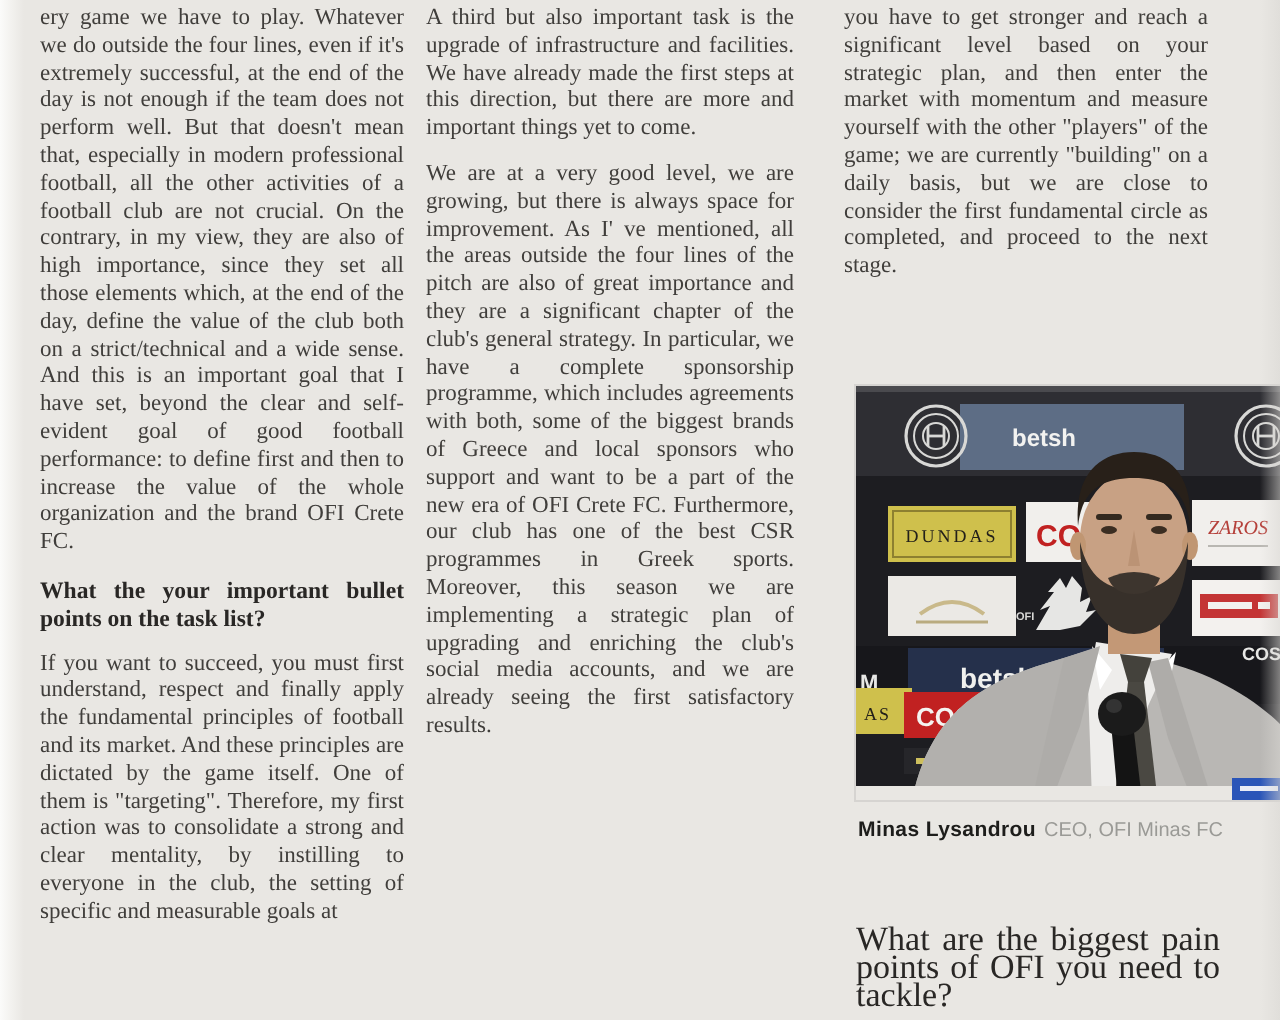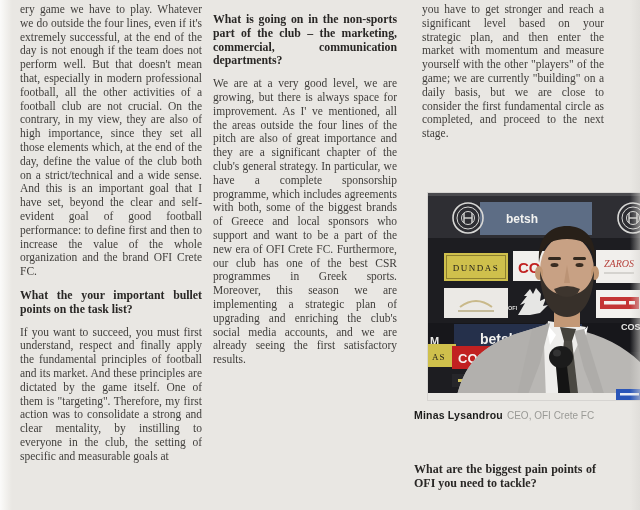--- a/index.html
+++ b/index.html
@@ -24,49 +24,49 @@
   }
   .col-1{left:20px;width:182px;height:496px;overflow:hidden;}
   .col-2{left:213px;width:184px;height:496px;overflow:hidden;}
   .col-3{left:422px;width:182px;}
   .col p{margin:0 0 9px 0;}
   .q{
     font-weight:bold;color:#292725;font-size:11.8px;line-height:13.8px;
     margin:10px 0 9px 0;text-align:justify;
   }
   .q-bottom{
-    position:absolute;left:414px;top:463px;width:182px;
-    font-weight:bold;color:#292725;font-size:12px;line-height:13.8px;
+    position:absolute;left:428px;top:463px;width:182px;
+    font-weight:normal;color:#292725;font-size:17px;line-height:13.8px;
     text-align:justify;margin:0;
   }
   .photo{
     position:absolute;left:428px;top:193px;width:215px;height:207px;
     box-shadow:0 0 0 1px rgba(0,0,0,0.08);
   }
   .photo svg{display:block;}
   .caption{
     position:absolute;left:414px;top:405px;width:214px;
     font-family:"Liberation Sans", sans-serif;white-space:nowrap;
   }
-  .cap-name{font-weight:bold;font-size:10.5px;color:#1d1d1b;letter-spacing:.2px;}
+  .cap-name{font-weight:bold;font-size:10.5px;color:#1d1d1b;letter-spacing:.2px;margin-left:15px;}
   .cap-role{font-size:10px;color:#9a9a96;margin-left:4px;}
 </style>
 </head>
 <body>
 
 <div class="edge-left"></div>
 
 <div class="col col-1">
   <p>ery game we have to play. Whatever we do outside the four lines, even if it's extremely successful, at the end of the day is not enough if the team does not perform well. But that doesn't mean that, especially in modern professional football, all the other activities of a football club are not crucial. On the contrary, in my view, they are also of high importance, since they set all those elements which, at the end of the day, define the value of the club both on a strict/technical and a wide sense. And this is an important goal that I have set, beyond the clear and self-evident goal of good football performance: to define first and then to increase the value of the whole organization and the brand OFI Crete FC.</p>
   <div class="q">What the your important bullet points on the task list?</div>
   <p>If you want to succeed, you must first understand, respect and finally apply the fundamental principles of football and its market. And these principles are dictated by the game itself. One of them is "targeting". Therefore, my first action was to consolidate a strong and clear mentality, by instilling to everyone in the club, the setting of specific and measurable goals at</p>
 </div>
 
 <div class="col col-2">
-  <div class="q">What is going on in the non-sports part of the club – the marketing, commercial, communication departments?</div>
+  <p>A third but also important task is the upgrade of infrastructure and facilities. We have already made the first steps at this direction, but there are more and important things yet to come.</p>
   <p>We are at a very good level, we are growing, but there is always space for improvement. As I' ve mentioned, all the areas outside the four lines of the pitch are also of great importance and they are a significant chapter of the club's general strategy. In particular, we have a complete sponsorship programme, which includes agreements with both, some of the biggest brands of Greece and local sponsors who support and want to be a part of the new era of OFI Crete FC. Furthermore, our club has one of the best CSR programmes in Greek sports. Moreover, this season we are implementing a strategic plan of upgrading and enriching the club's social media accounts, and we are already seeing the first satisfactory results.</p>
 </div>
 
 <div class="col col-3">
   <p>you have to get stronger and reach a significant level based on your strategic plan, and then enter the market with momentum and measure yourself with the other "players" of the game; we are currently "building" on a daily basis, but we are close to consider the first fundamental circle as completed, and proceed to the next stage.</p>
 </div>
 
 <div class="photo">
   <svg width="215" height="207" viewBox="0 0 215 207" xmlns="http://www.w3.org/2000/svg">
 
@@ -195,18 +195,18 @@
 
     <g>
       <rect x="0" y="200" width="215" height="7" fill="#e9e7e3"></rect>
       <rect x="188" y="196" width="27" height="11" fill="#2a55b8"></rect>
       <rect x="192" y="200" width="19" height="2.5" fill="#e8ecf6"></rect>
     </g>
   </svg>
 </div>
 
 <div class="caption">
-  <span class="cap-name">Minas Lysandrou</span><span class="cap-role">CEO, OFI Crete FC</span>
+  <span class="cap-name">Minas Lysandrou</span><span class="cap-role">CEO, OFI Minas FC</span>
 </div>
 
 <div class="q-bottom">What are the biggest pain points of OFI you need to tackle?</div>
 
 <div class="edge-right"></div>
 
 </body></html>

